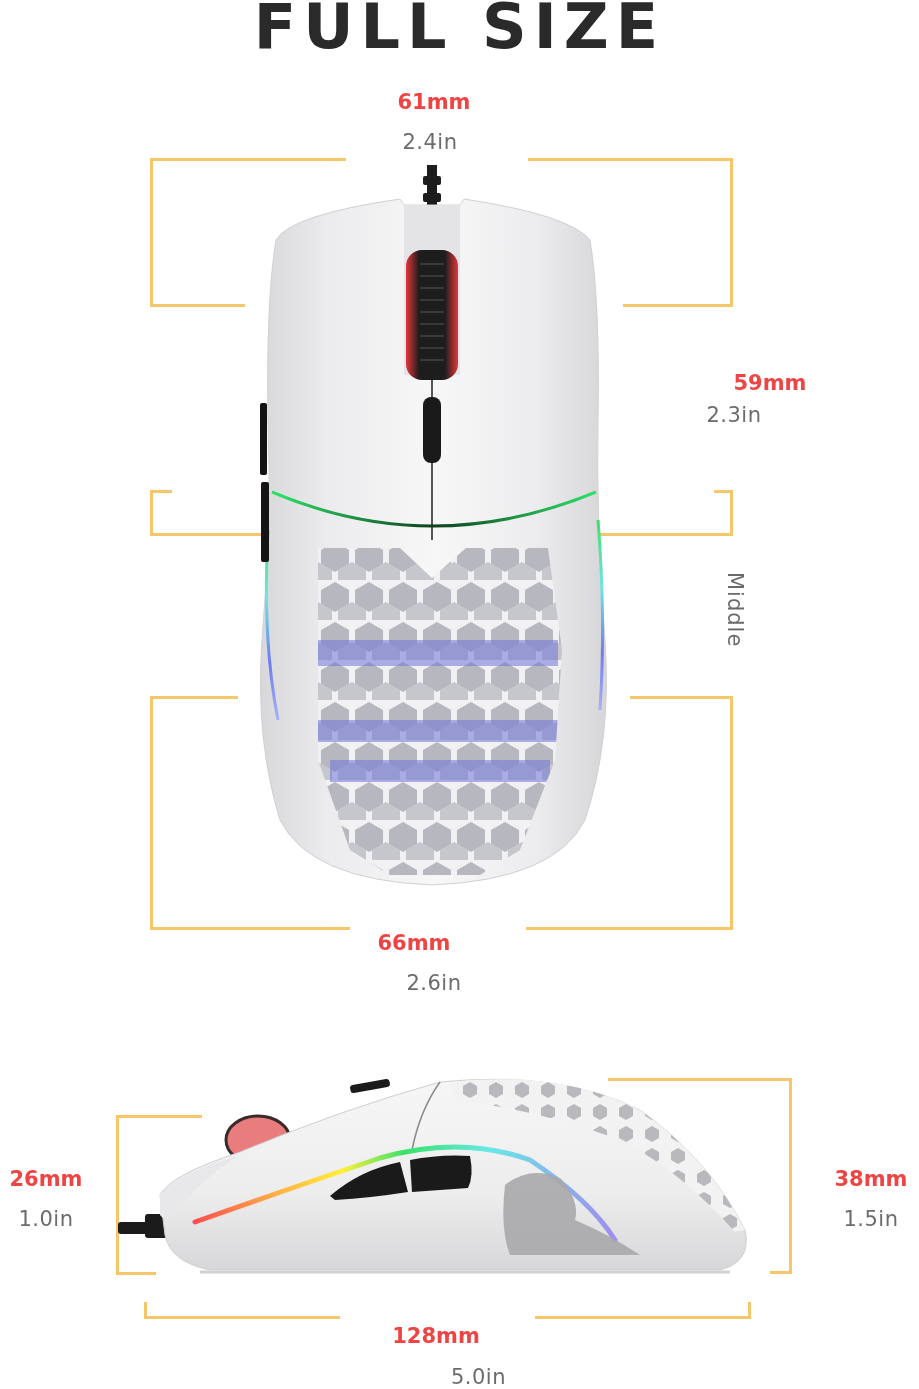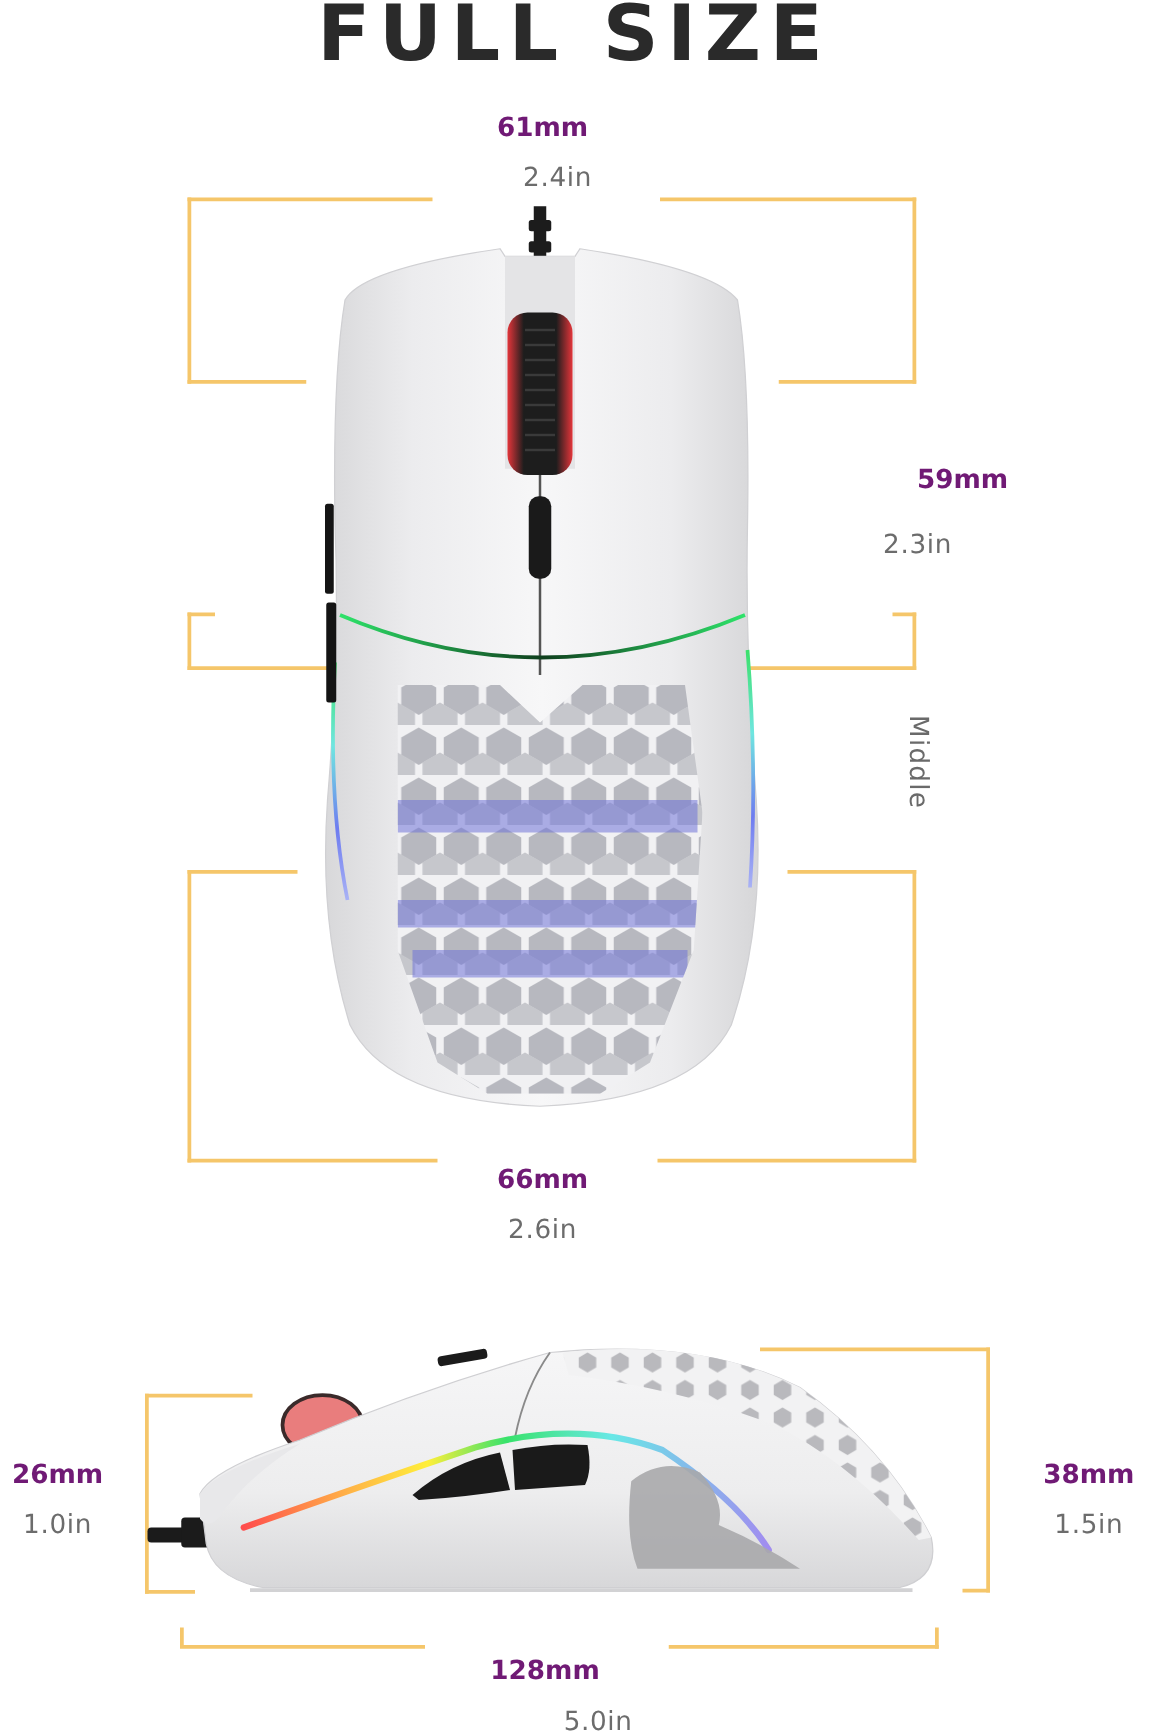--- a/index.html
+++ b/index.html
@@ -1,64 +1,64 @@
 <!DOCTYPE html>
 <html><head>
 <meta charset="utf-8">
 <style>
   html, body { margin: 0; padding: 0; background: #ffffff; }
   body { width: 919px; height: 1389px; position: relative; overflow: hidden;
          font-family: "DejaVu Sans", "Liberation Sans", sans-serif; color: #2b2b2b; }
   .abs { position: absolute; }
   .title { left: 0; width: 919px; top: -6px; text-align: center; font-weight: bold;
            font-size: 62px; letter-spacing: 7px; color: #2a2a2a; line-height: 66px; }
-  .mm { font-weight: bold; font-size: 21px; color: #701a75; text-align: center; width: 140px; line-height: 24px; }
+  .mm { font-weight: bold; font-size: 21px; color: #ef4444; text-align: center; width: 140px; line-height: 24px; }
   .inch { font-size: 21px; color: #6c6c6c; text-align: center; width: 140px; line-height: 24px; letter-spacing: 0.5px; }
   .vert { font-size: 21px; color: #6a6a6a; transform: rotate(90deg); transform-origin: left top; white-space: nowrap; letter-spacing: 1px; }
   .bracket-line { background: #f5c66a; position: absolute; }
   svg { position: absolute; overflow: visible; }
 </style>
 </head>
 <body>
 
 <div class="abs title">FULL SIZE</div>
 
 <div class="abs mm" style="left:364px; top:90px;">61mm</div>
-<div class="abs inch" style="left:376px; top:130px;">2.4in</div>
+<div class="abs inch" style="left:360px; top:130px;">2.4in</div>
 
 <div>
   <div class="bracket-line" style="left:150px; top:158px; width:196px; height:3px;"></div>
   <div class="bracket-line" style="left:150px; top:158px; width:3px; height:149px;"></div>
   <div class="bracket-line" style="left:150px; top:304px; width:95px; height:3px;"></div>
   <div class="bracket-line" style="left:528px; top:158px; width:205px; height:3px;"></div>
   <div class="bracket-line" style="left:730px; top:158px; width:3px; height:149px;"></div>
   <div class="bracket-line" style="left:623px; top:304px; width:110px; height:3px;"></div>
 </div>
 
 <div class="abs mm" style="left:700px; top:371px;">59mm</div>
-<div class="abs inch" style="left:664px; top:423px;">2.3in</div>
+<div class="abs inch" style="left:664px; top:403px;">2.3in</div>
 <div>
   <div class="bracket-line" style="left:150px; top:490px; width:22px; height:3px;"></div>
   <div class="bracket-line" style="left:150px; top:490px; width:3px; height:46px;"></div>
   <div class="bracket-line" style="left:150px; top:533px; width:138px; height:3px;"></div>
   <div class="bracket-line" style="left:714px; top:490px; width:19px; height:3px;"></div>
   <div class="bracket-line" style="left:730px; top:490px; width:3px; height:46px;"></div>
   <div class="bracket-line" style="left:586px; top:533px; width:147px; height:3px;"></div>
 </div>
 <div class="abs vert" style="left:747px; top:572px;">Middle</div>
 
 <div>
   <div class="bracket-line" style="left:150px; top:696px; width:88px; height:3px;"></div>
   <div class="bracket-line" style="left:150px; top:696px; width:3px; height:234px;"></div>
   <div class="bracket-line" style="left:150px; top:927px; width:200px; height:3px;"></div>
   <div class="bracket-line" style="left:630px; top:696px; width:103px; height:3px;"></div>
   <div class="bracket-line" style="left:730px; top:696px; width:3px; height:234px;"></div>
   <div class="bracket-line" style="left:526px; top:927px; width:207px; height:3px;"></div>
 </div>
-<div class="abs mm" style="left:364px; top:931px;">66mm</div>
+<div class="abs mm" style="left:344px; top:931px;">66mm</div>
 <div class="abs inch" style="left:364px; top:971px;">2.6in</div>
 
 <svg width="919" height="1000" style="left:0; top:0;">
   <defs>
     <linearGradient id="shellTop" x1="0" x2="1" y1="0" y2="0">
       <stop offset="0" stop-color="#d8d8da"></stop>
       <stop offset="0.2" stop-color="#ececee"></stop>
       <stop offset="0.5" stop-color="#f7f7f8"></stop>
       <stop offset="0.8" stop-color="#ececee"></stop>
       <stop offset="1" stop-color="#d6d6d8"></stop>

